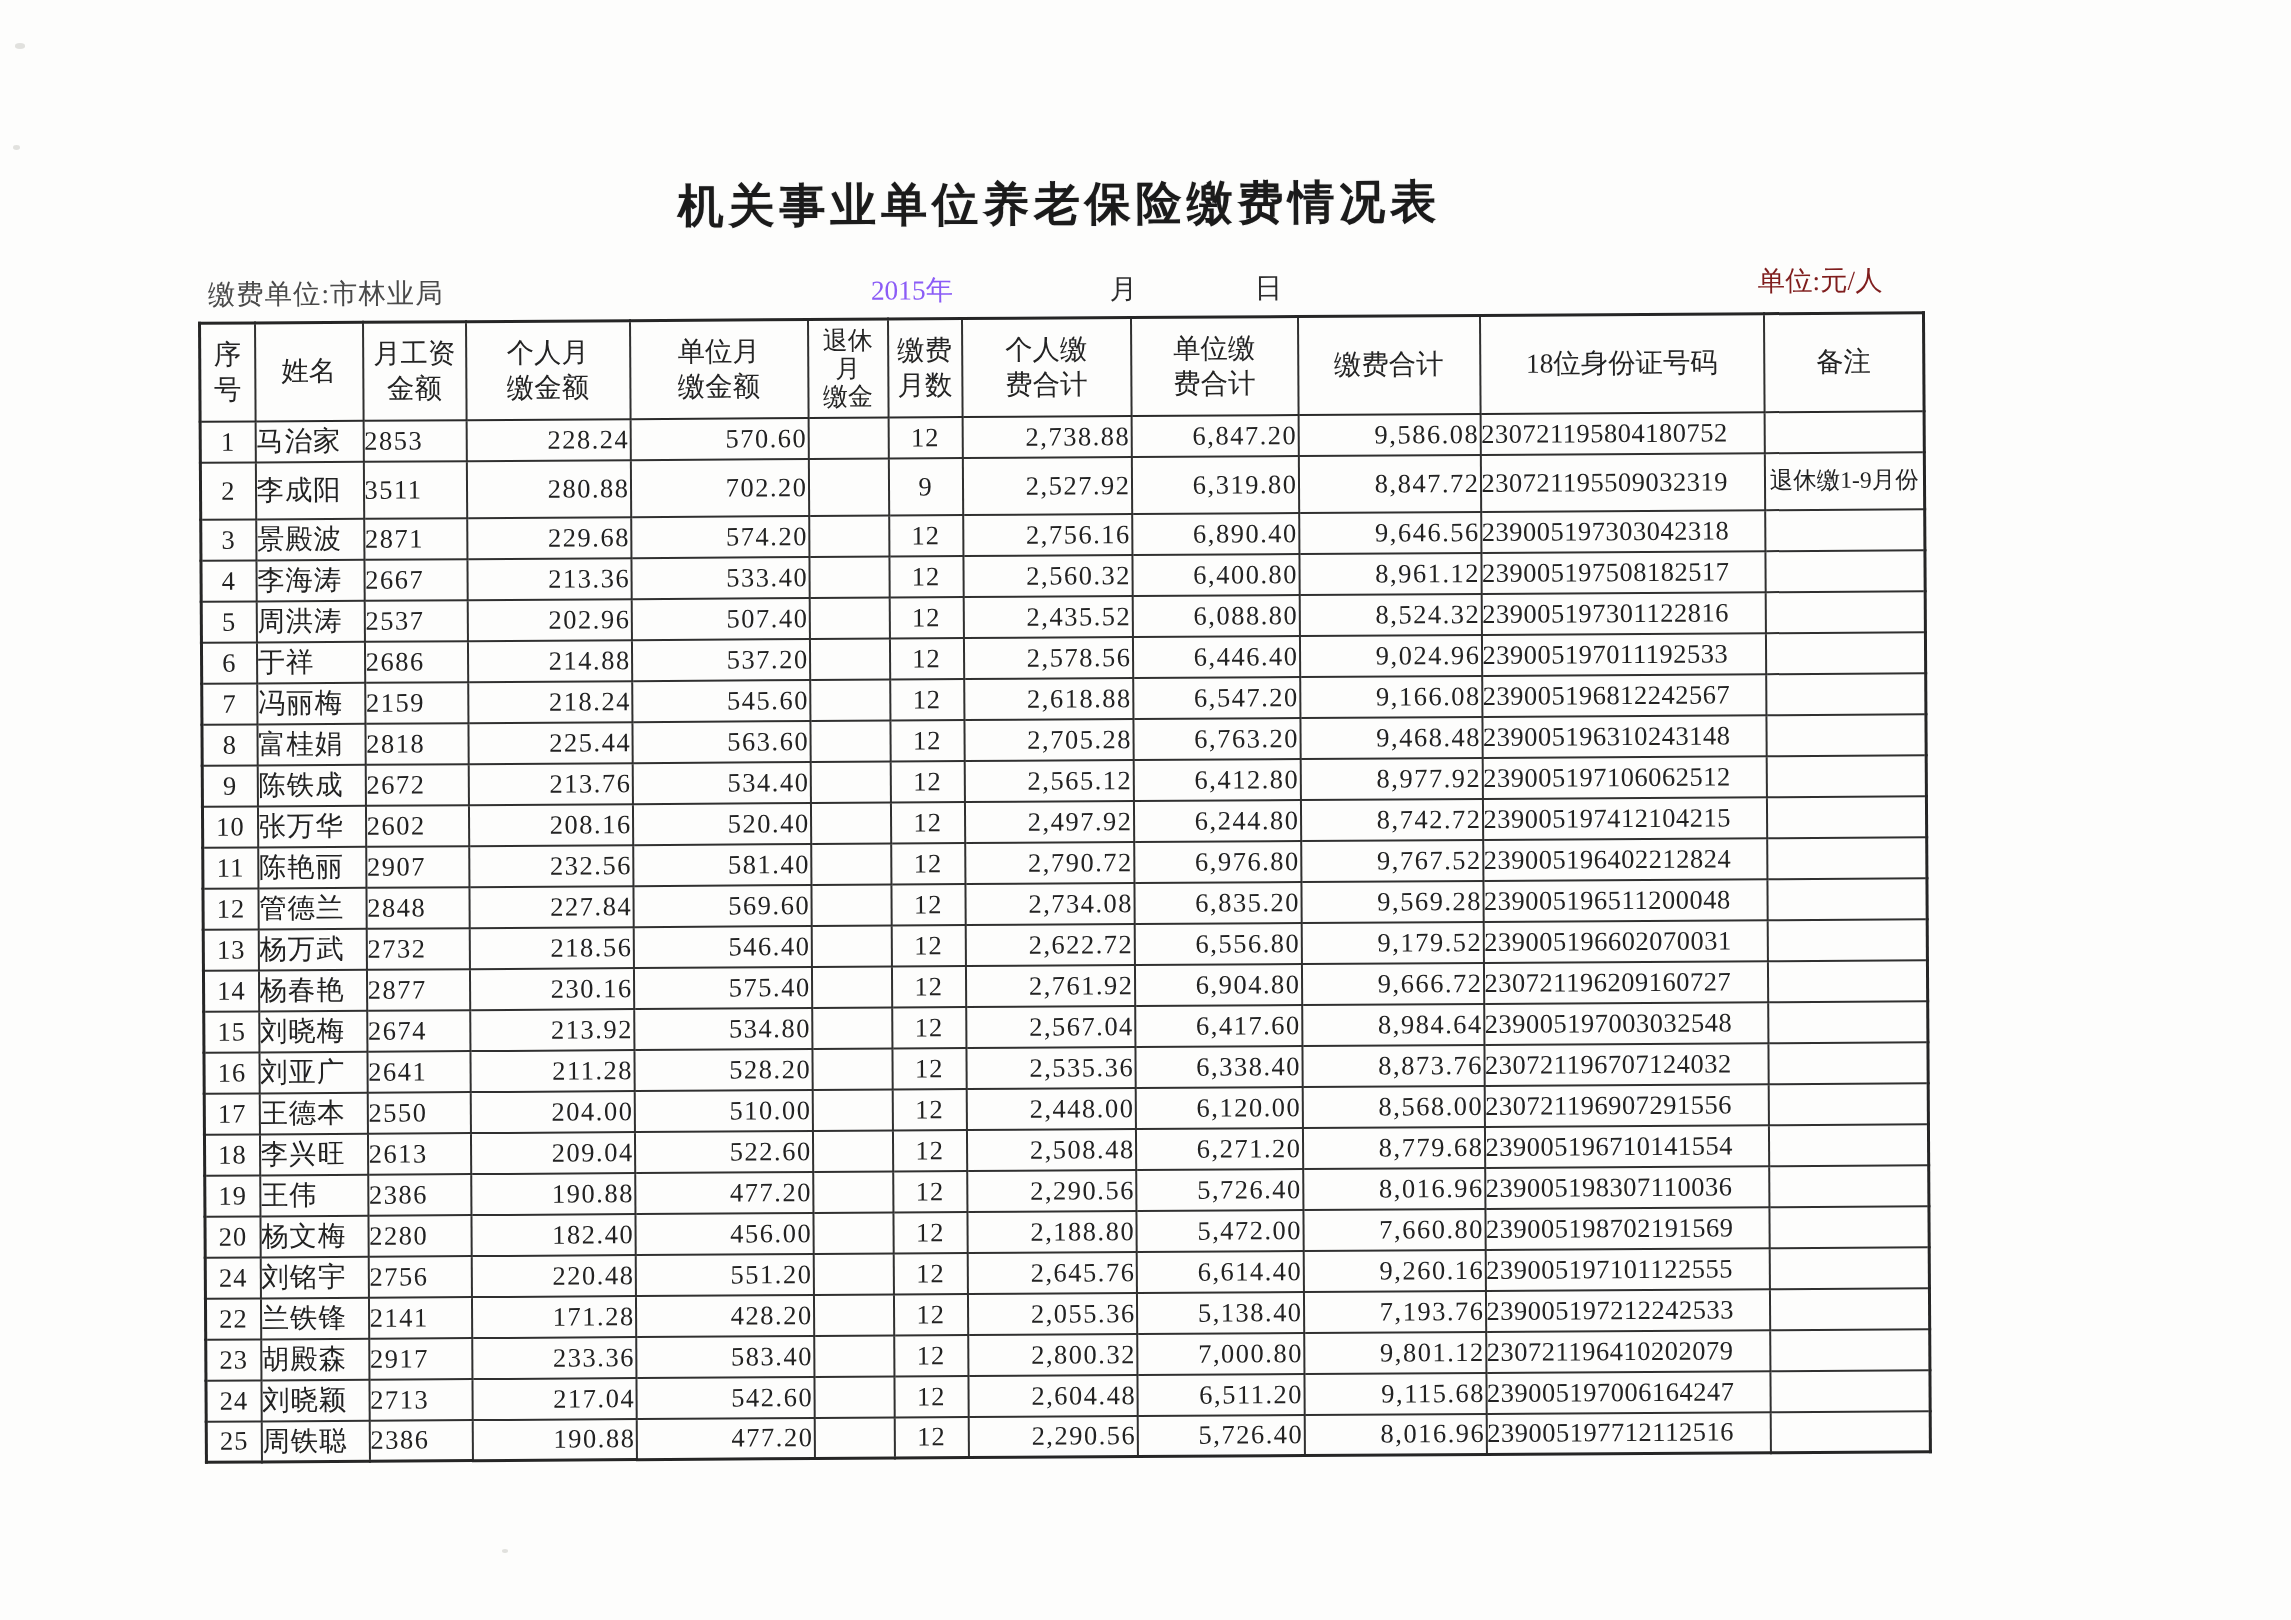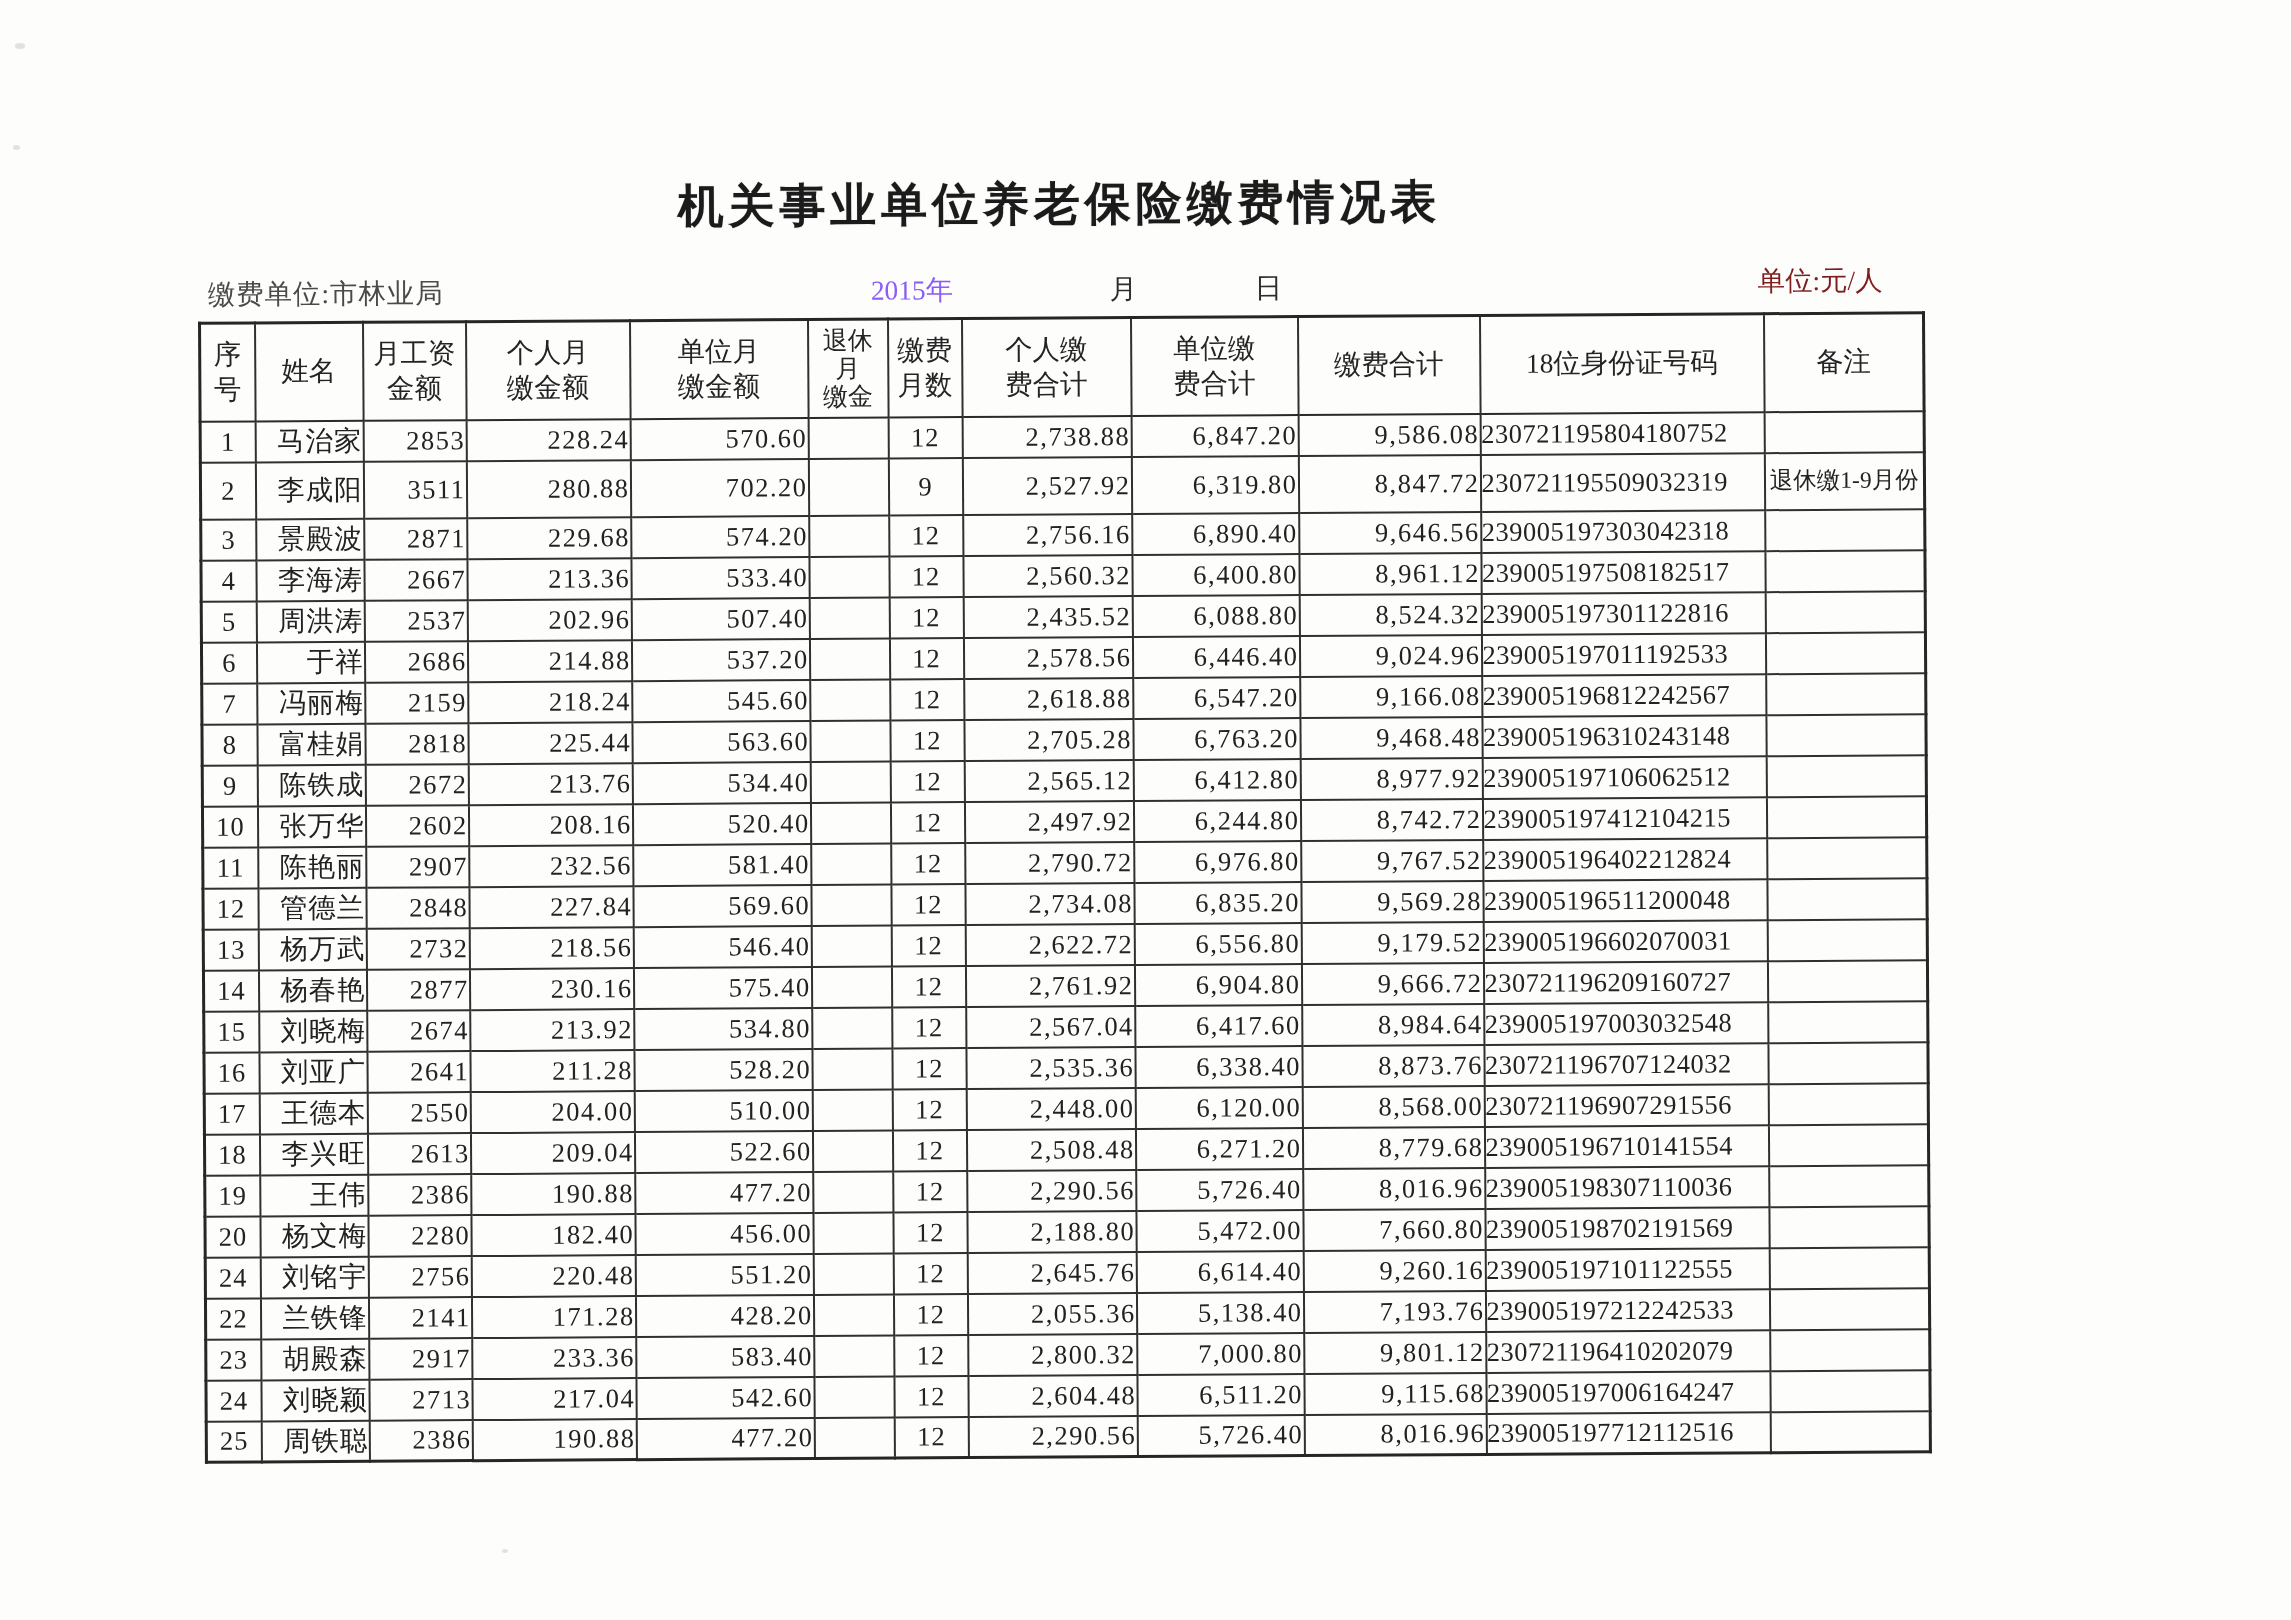--- a/index.html
+++ b/index.html
@@ -47,22 +47,22 @@
   table.grid th{
     font-weight:normal;font-size:27.4px;line-height:1.28;
     text-align:center;white-space:pre-line;
     border-bottom:2.9px solid #2a2a2a;
     color:#242424;
   }
   table.grid th.c5{line-height:1.12;font-size:25px;}
   table.grid tbody tr{height:41px;}
   table.grid tbody tr.tall{height:57px;}
   td.c0{text-align:center;letter-spacing:1px;}
-  td.c1{text-align:right;font-size:27.4px;letter-spacing:1px;}
-  td.c2{text-align:right;letter-spacing:1.5px;}
+  td.c1{text-align:left;font-size:27.4px;letter-spacing:1px;}
+  td.c2{text-align:left;letter-spacing:1.5px;}
   td.c3{text-align:right;padding-right:39px;letter-spacing:1.5px;}
   td.c4{text-align:right;padding-right:41px;letter-spacing:1.5px;}
   td.c5{text-align:center;}
   td.c6{text-align:center;letter-spacing:1px;}
   td.c7{text-align:right;padding-right:31px;letter-spacing:1.5px;}
   td.c8{text-align:right;padding-right:31px;letter-spacing:1.5px;}
   td.c9{text-align:right;padding-right:47px;letter-spacing:1.5px;}
   td.c10{text-align:left;padding-left:7.8px;letter-spacing:0.5px;}
   td.c11{text-align:center;font-size:23.5px;line-height:1.15;padding:2px 3.9px;margin-left:25px;}
   .speck{position:absolute;background:#d9d9d6;border-radius:50%;opacity:.8;}

